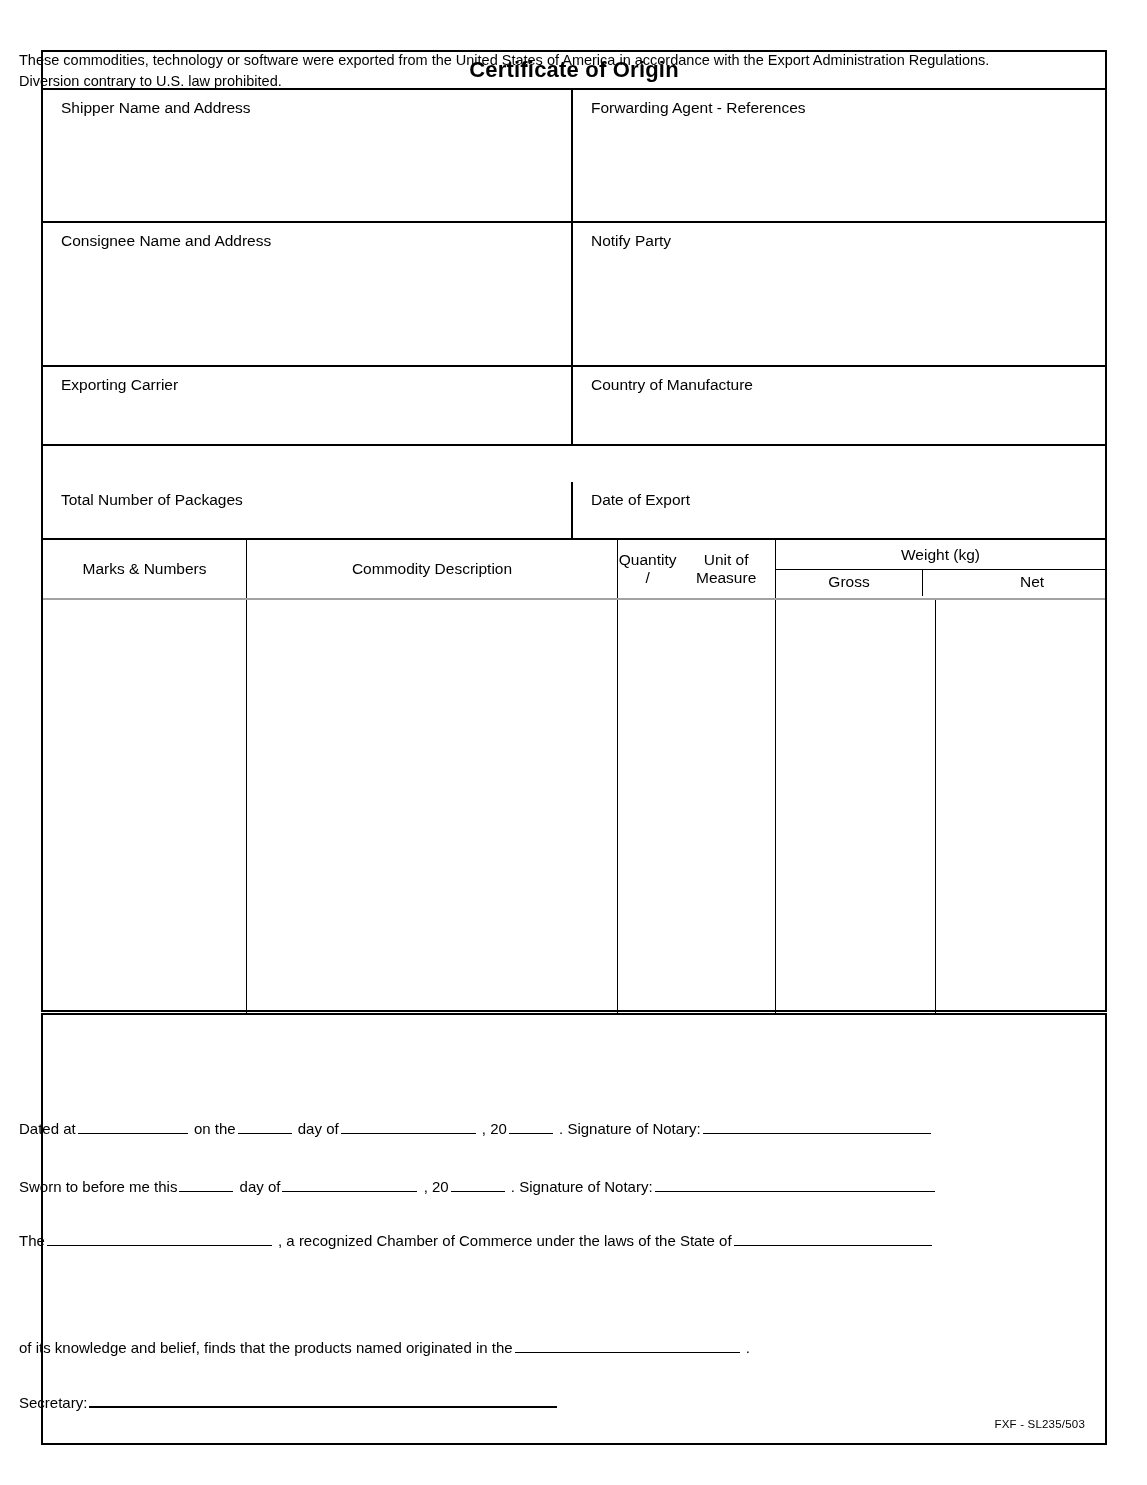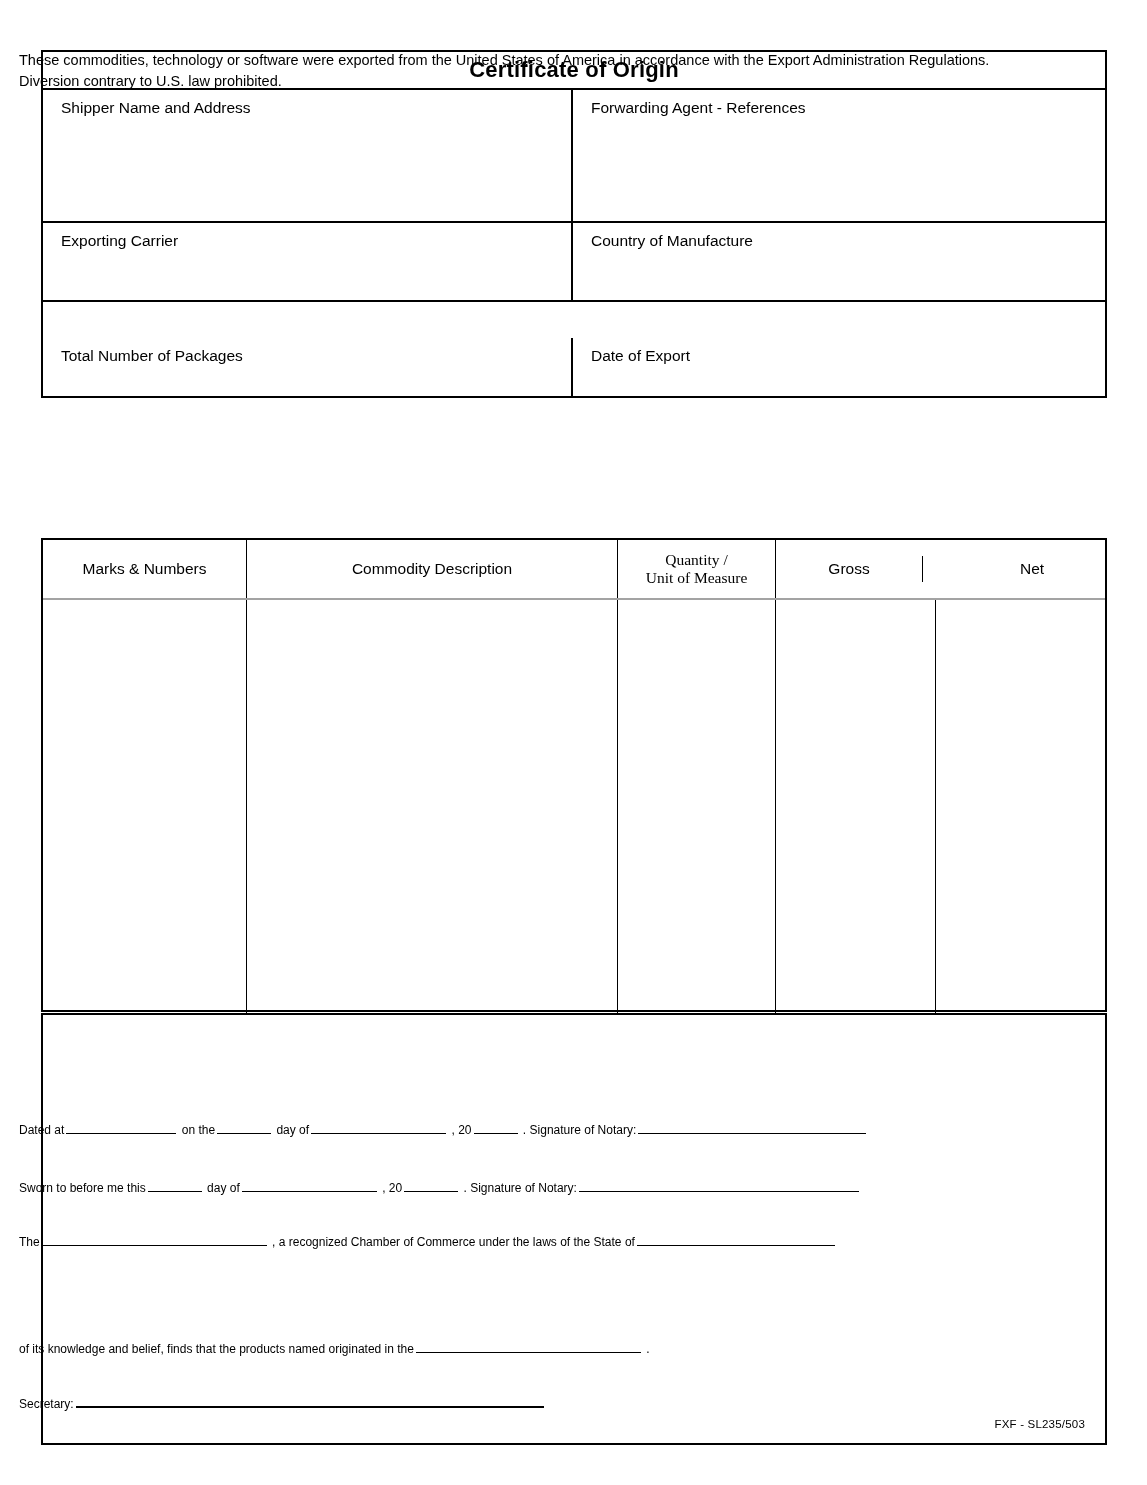--- a/index.html
+++ b/index.html
@@ -111,21 +111,21 @@
     align-items: center;
     justify-content: center;
     text-align: center;
     font-size: 15.5px;
     line-height: 1.18;
   }
   .ct-col.nb { border-right: none; }
 
   .c-marks   { width: 204px; }
   .c-desc    { width: 371px; }
-  .c-qty     { width: 158px; flex-direction: column; font-family: Liberation Serif, serif; }
+  .c-qty     { width: 158px; flex-direction: row; }
   .c-weight  { flex: 1; flex-direction: column; padding: 0; }
 
   .wt-title {
     height: 27px;
     width: 100%;
     box-sizing: border-box;
     border-bottom: 1.6px solid #000;
     display: flex;
     align-items: center;
     justify-content: center;
@@ -174,21 +174,21 @@
     left: 19px;
     top: 50px;
     width: 1000px;
     font-size: 14.5px;
     line-height: 1.45;
   }
 
   .line {
     position: absolute;
     left: 19px;
-    font-size: 12px;
+    font-size: 15px;
     white-space: nowrap;
   }
   .line-dated   { top: 1119px; }
   .line-sworn   { top: 1177px; }
   .line-the     { top: 1231px; }
   .line-has     { top: 1285px; }
   .line-ofits   { top: 1338px; }
   .line-sec     { top: 1392px; }
 
   .ul {
@@ -231,20 +231,28 @@
 
     <div class="pair-row h-tall">
       <div class="cell-left">
         <span class="cell-label">Shipper Name and Address</span>
       </div>
       <div class="cell-right">
         <span class="cell-label">Forwarding Agent - References</span>
       </div>
     </div>
 
+    <div class="pair-row h-tall2">
+      <div class="cell-left">
+        <span class="cell-label">Consignee Name and Address</span>
+      </div>
+      <div class="cell-right">
+        <span class="cell-label">Notify Party</span>
+      </div>
+    </div>
 
     <div class="pair-row h-short">
       <div class="cell-left">
         <span class="cell-label">Exporting Carrier</span>
       </div>
       <div class="cell-right">
         <span class="cell-label">Country of Manufacture</span>
       </div>
     </div>
 
@@ -265,20 +273,21 @@
       <div class="ct-col c-marks">Marks &amp; Numbers</div>
 
       <div class="ct-col c-desc">Commodity Description</div>
 
       <div class="ct-col c-qty">
         <span>Quantity /</span>
         <span>Unit of Measure</span>
       </div>
 
       <div class="ct-col c-weight nb">
+        <div class="wt-title">Weight (kg)</div>
         <div class="wt-sub">
           <div class="wt-cellA">Gross</div>
           <div class="wt-cellB">Net</div>
         </div>
       </div>
     </div>
 
     <div class="ct-body">
       <div class="ct-bcol c-marks"></div>
       <div class="ct-bcol c-desc"></div>

